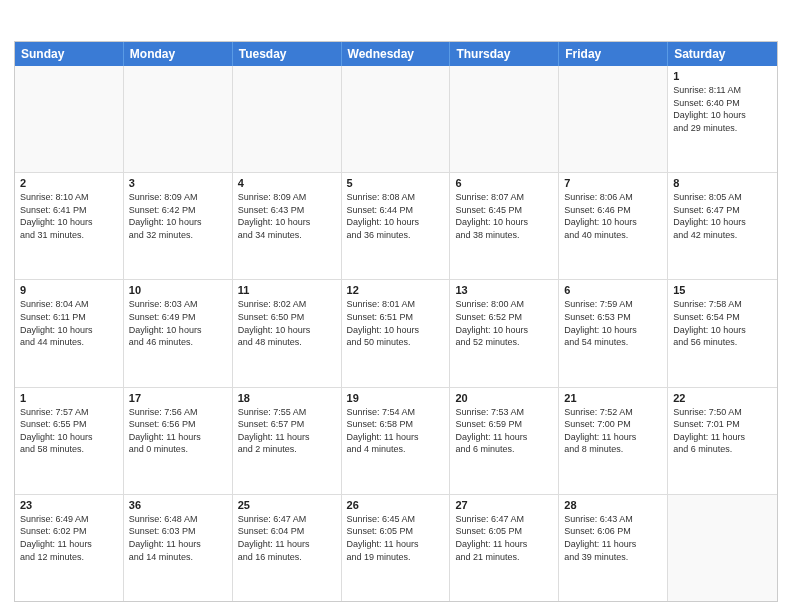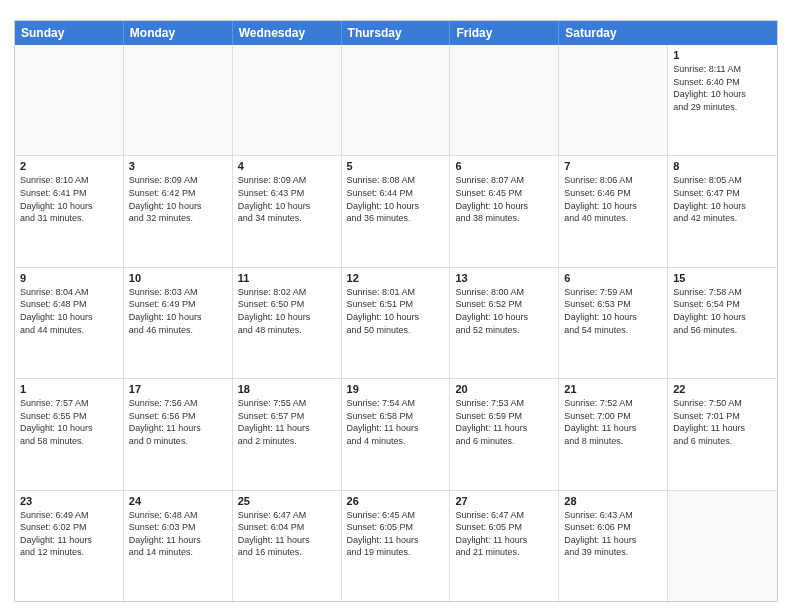--- a/index.html
+++ b/index.html
@@ -9,20 +9,21 @@
       width: 792px;
       height: 612px;
       overflow: hidden;
     }
     .page {
       width: 792px;
       height: 612px;
       padding: 10px 14px 10px 14px;
       display: flex;
       flex-direction: column;
+      gap: 21px;
     }
     .header {
       display: flex;
       align-items: flex-start;
       justify-content: space-between;
       margin-bottom: 6px;
     }
     .logo {
       display: flex;
       align-items: center;
@@ -109,20 +110,21 @@
     <div class="title-block">
       <h1></h1>
       <h2></h2>
     </div>
   </div>
 
   <div class="calendar">
     <div class="cal-header">
     <div class="cal-header-cell">Sunday</div>
         <div class="cal-header-cell">Monday</div>
+        <div class="cal-header-cell">Tuesday</div>
         <div class="cal-header-cell">Wednesday</div>
         <div class="cal-header-cell">Thursday</div>
         <div class="cal-header-cell">Friday</div>
         <div class="cal-header-cell">Saturday</div>
       </div>
     <div class="cal-body">
     <div class="cal-row">
           <div class="cal-cell empty"></div>
           <div class="cal-cell empty"></div>
           <div class="cal-cell empty"></div>
@@ -185,21 +187,21 @@
             <div class="cell-text">Sunrise: 8:05 AM</div>
             <div class="cell-text">Sunset: 6:47 PM</div>
             <div class="cell-text">Daylight: 10 hours</div>
             <div class="cell-text">and 42 minutes.</div>
           </div>
         </div>
         <div class="cal-row">
           <div class="cal-cell">
             <div class="day-num">9</div>
             <div class="cell-text">Sunrise: 8:04 AM</div>
-            <div class="cell-text">Sunset: 6:48 PM</div>
+            <div class="cell-text">Sunset: 6:11 PM</div>
             <div class="cell-text">Daylight: 10 hours</div>
             <div class="cell-text">and 44 minutes.</div>
           </div>
           <div class="cal-cell">
             <div class="day-num">10</div>
             <div class="cell-text">Sunrise: 8:03 AM</div>
             <div class="cell-text">Sunset: 6:49 PM</div>
             <div class="cell-text">Daylight: 10 hours</div>
             <div class="cell-text">and 46 minutes.</div>
           </div>
@@ -292,21 +294,21 @@
         </div>
         <div class="cal-row">
           <div class="cal-cell">
             <div class="day-num">23</div>
             <div class="cell-text">Sunrise: 6:49 AM</div>
             <div class="cell-text">Sunset: 6:02 PM</div>
             <div class="cell-text">Daylight: 11 hours</div>
             <div class="cell-text">and 12 minutes.</div>
           </div>
           <div class="cal-cell">
-            <div class="day-num">24</div>
+            <div class="day-num">36</div>
             <div class="cell-text">Sunrise: 6:48 AM</div>
             <div class="cell-text">Sunset: 6:03 PM</div>
             <div class="cell-text">Daylight: 11 hours</div>
             <div class="cell-text">and 14 minutes.</div>
           </div>
           <div class="cal-cell">
             <div class="day-num">25</div>
             <div class="cell-text">Sunrise: 6:47 AM</div>
             <div class="cell-text">Sunset: 6:04 PM</div>
             <div class="cell-text">Daylight: 11 hours</div>

